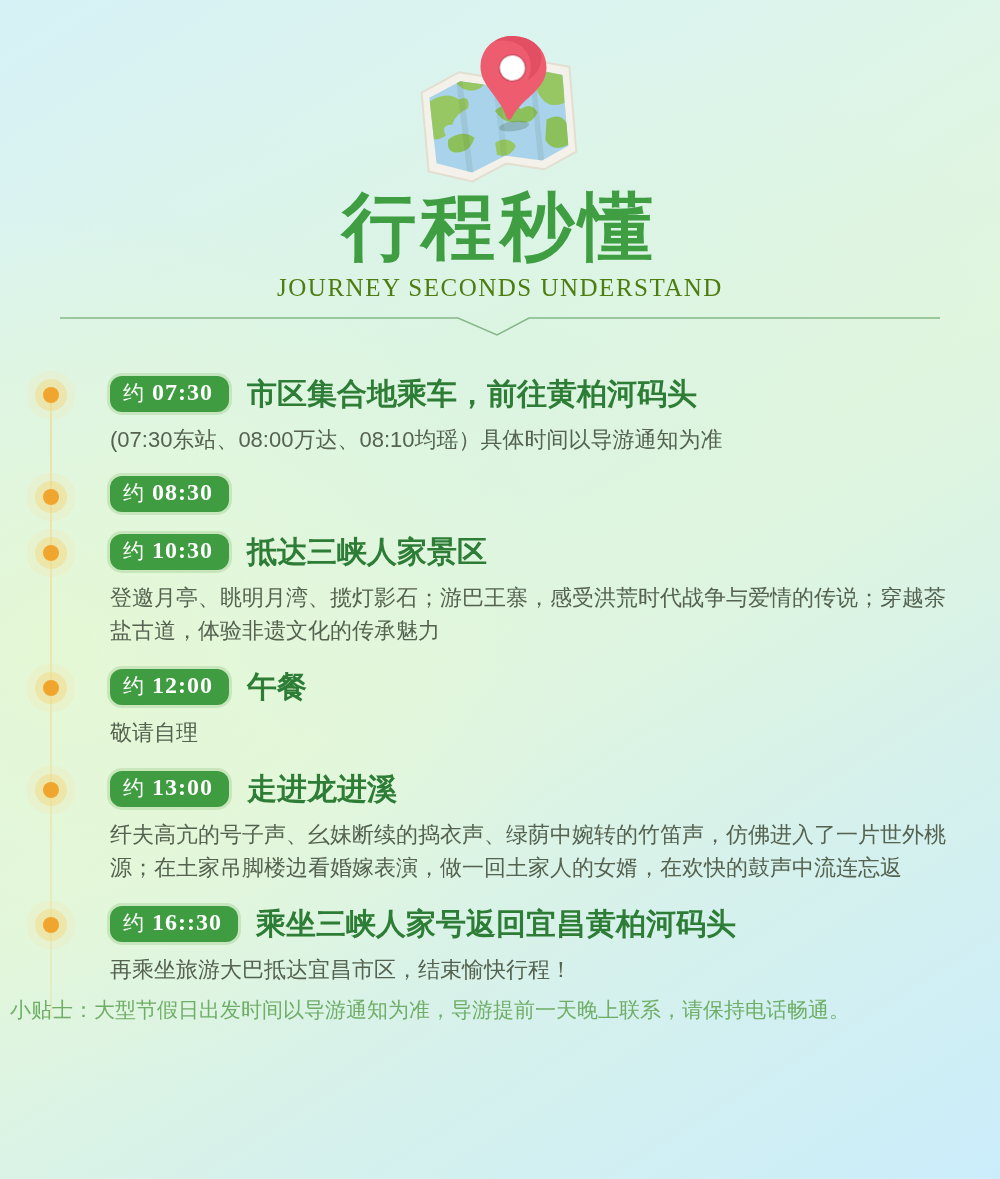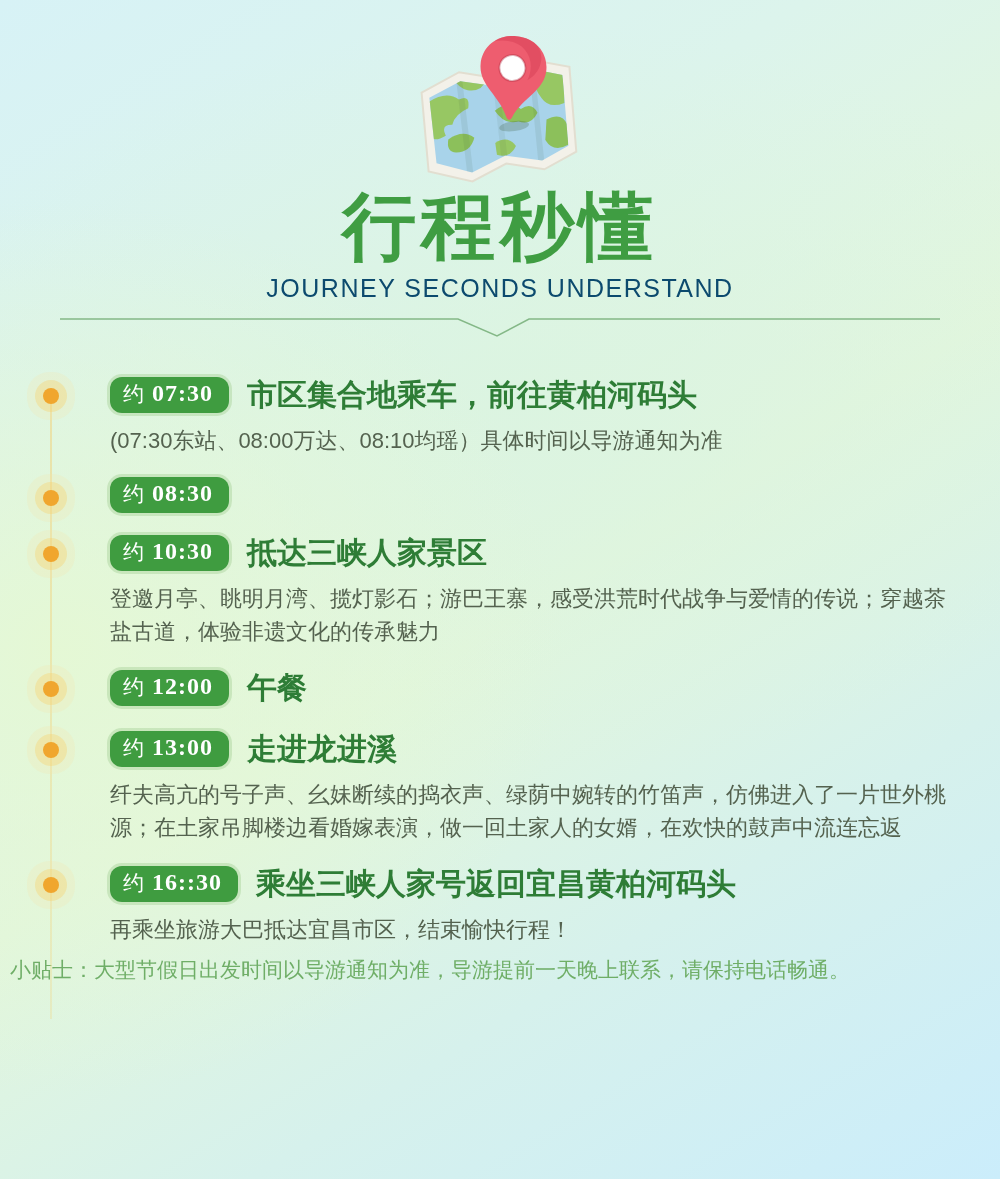--- a/index.html
+++ b/index.html
@@ -12,21 +12,21 @@
       linear-gradient(148deg, #d7f2f6 0%, #dcf4ec 28%, #e2f6dd 52%, #d6f1ec 74%, #cbedfb 100%);
   }
 
   
   .header { text-align:center; padding-top:24px; }
   .map-icon { display:block; margin:0 auto; }
   .page-title {
     margin:4px 0 8px; font-size:74px; font-weight:800; letter-spacing:5px;
     color:#3f9d42; line-height:1.05;
   }
-  .subtitle { font-size:25px; letter-spacing:1.5px; color:#0c4a6e; }
+  .subtitle { font-size:25px; letter-spacing:1.5px; color:#4d7c0f;font-family:Liberation Serif, serif; }
   .divider-wrap { margin:14px auto 0; width:880px; }
 
   
   .timeline { position:relative; margin-top:32px; padding:0 44px 0 110px; box-sizing:border-box; }
   .timeline-line {
     position:absolute; left:50px; top:26px; width:2px; height:618px;
     background:linear-gradient(180deg, rgba(238,216,140,.65), rgba(238,216,140,.35));
   }
   .entry { position:relative; margin-bottom:20px; }
   .dot {
@@ -142,20 +142,21 @@
 
   <div class="entry">
     <span class="dot"></span>
     <div class="entry-head">
       <span class="badge">
           <span class="approx">约</span>
           <span class="time">12:00</span>
         </span>
       <span class="entry-title">午餐</span>
     </div>
+    <div class="entry-desc">敬请自理</div>
   </div>
 
   <div class="entry">
     <span class="dot"></span>
     <div class="entry-head">
       <span class="badge">
           <span class="approx">约</span>
           <span class="time">13:00</span>
         </span>
       <span class="entry-title">走进龙进溪</span>

